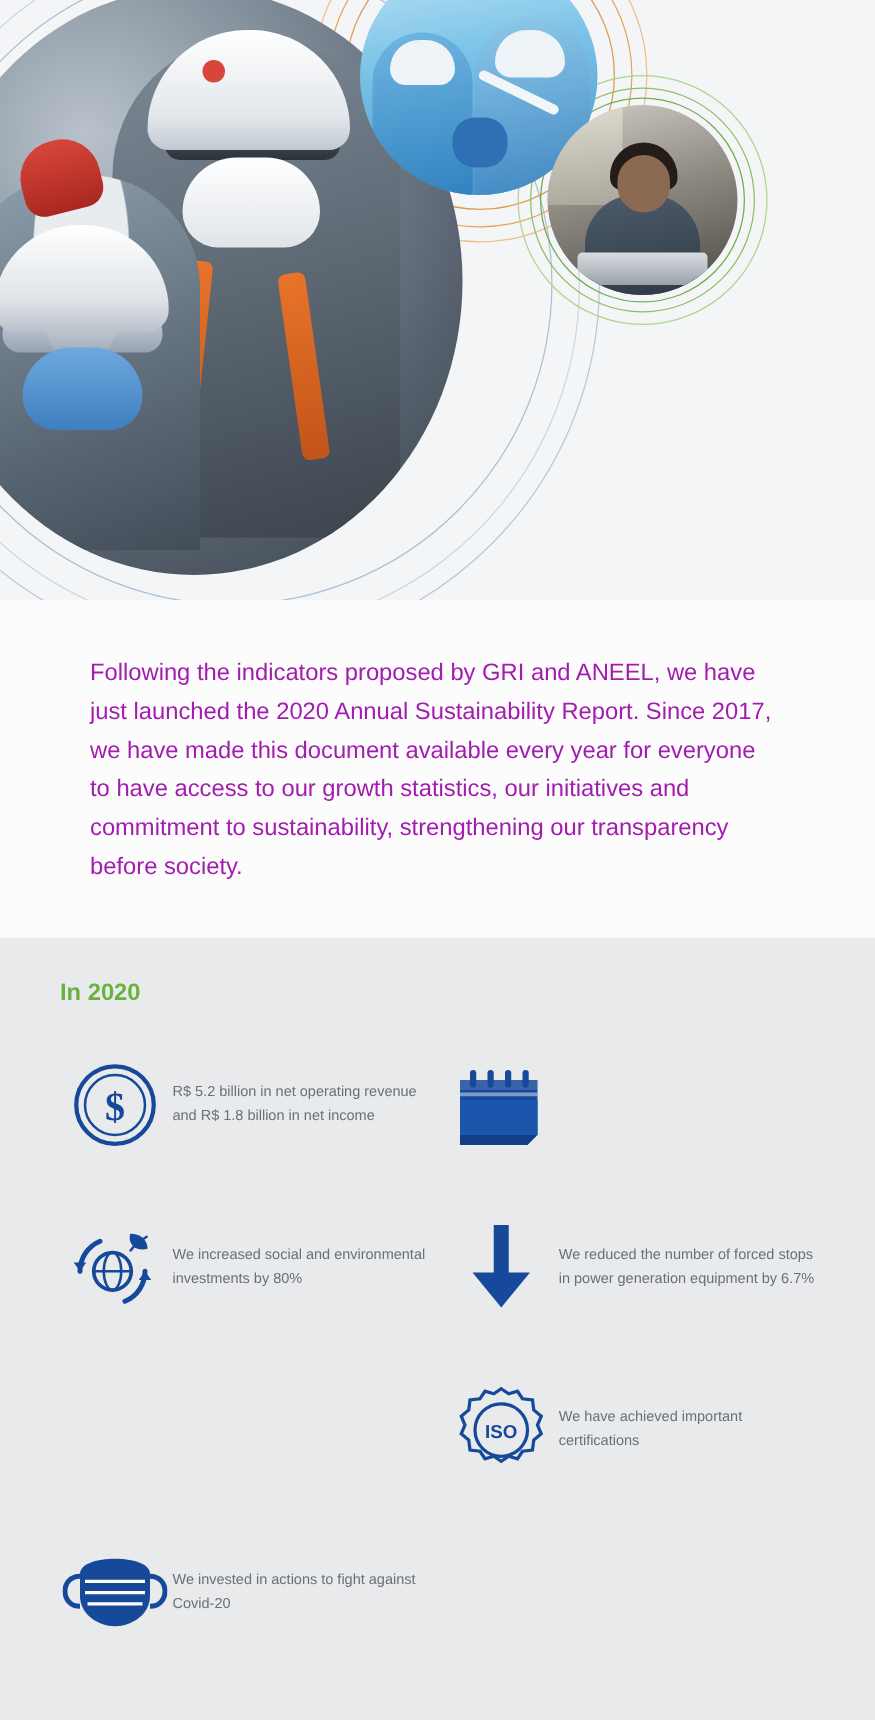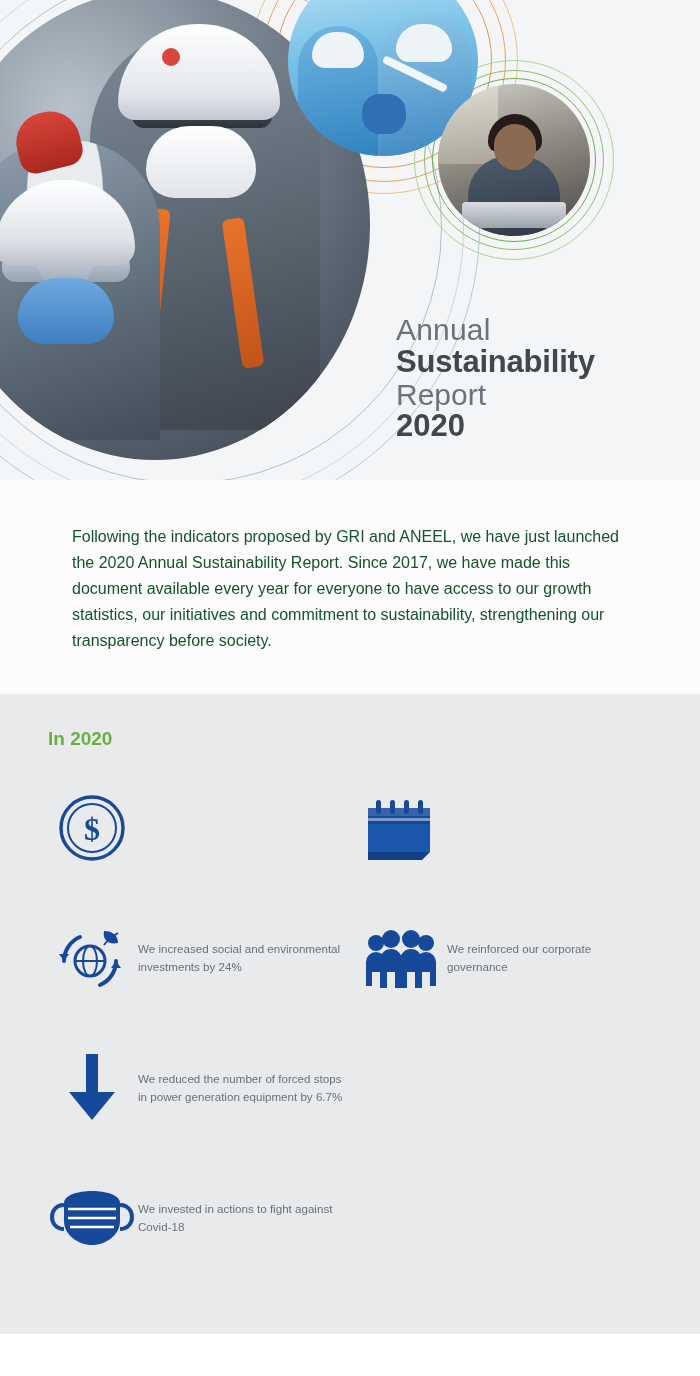--- a/index.html
+++ b/index.html
@@ -209,23 +209,23 @@
     background: #fcfcfc;
   }
   .intro h2 {
     font-size: 16.5px;
     color: #16499a;
     font-weight: 700;
     margin-bottom: 26px;
     letter-spacing: .1px;
   }
   .intro p {
-    font-size: 16px;
+    font-size: 19px;
     line-height: 1.63;
-    color: #14532d;
+    color: #a21caf;
     max-width: 548px;
   }
 
   
   .highlights {
     background: #e9eaec;
     padding: 34px 46px 64px 46px;
   }
   .highlights h3 {
     font-size: 19px;
@@ -314,45 +314,40 @@
     </div>
 
     <div class="hero-photo-woman">
       <div class="w-window"></div>
       <div class="w-body"></div>
       <div class="w-hair"></div>
       <div class="w-head"></div>
       <div class="w-laptop"></div>
     </div>
 
-    <div class="hero-title">
-      <div class="l1">Annual</div>
-      <div class="l2">Sustainability</div>
-      <div class="l3">Report</div>
-      <div class="l4">2020</div>
-    </div>
   </div>
 
   <div class="intro">
     <p>Following the indicators proposed by GRI and ANEEL, we have just launched the 2020 Annual Sustainability Report. Since 2017, we have made this document available every year for everyone to have access to our growth statistics, our initiatives and commitment to sustainability, strengthening our transparency before society.</p>
   </div>
 
   <div class="highlights">
     <h3>In 2020</h3>
 
     <div class="grid">
 
       <div class="cell">
         <div class="icon">
           <svg width="70" height="70" viewBox="0 0 70 70" fill="none">
             <circle cx="35" cy="35" r="31" stroke="#16499a" stroke-width="3.4"></circle>
             <circle cx="35" cy="35" r="24" stroke="#16499a" stroke-width="2"></circle>
             <text x="35" y="47" text-anchor="middle" font-family="Liberation Serif, serif" font-size="32" font-weight="700" fill="#16499a">$</text>
           </svg>
         </div>
+        <div class="txt">R$ 5.2 billion in net operating revenue and R$ 1.8 billion in net income</div>
       </div>
 
       <div class="cell">
         <div class="icon">
           <svg width="74" height="68" viewBox="0 0 74 68" fill="none">
             <rect x="4" y="14" width="62" height="44" fill="#16499a"></rect>
             <path d="M4 58 L4 30 L66 30 L66 58 Z" fill="#1b56ad"></path>
             <rect x="4" y="14" width="62" height="8" fill="#ffffff" opacity="0.15"></rect>
             <path d="M4 58 L66 58 L58 66 L4 66 Z" fill="#123f85"></path>
             <rect x="12" y="6" width="5" height="14" rx="2.5" fill="#16499a"></rect>
@@ -371,63 +366,60 @@
             <ellipse cx="36" cy="40" rx="7" ry="15" stroke="#16499a" stroke-width="2"></ellipse>
             <path d="M21 40 H51" stroke="#16499a" stroke-width="2"></path>
             <path d="M10 40 a26 26 0 0 1 16 -24" stroke="#16499a" stroke-width="4" fill="none" stroke-linecap="round"></path>
             <path d="M62 40 a26 26 0 0 1 -16 24" stroke="#16499a" stroke-width="4" fill="none" stroke-linecap="round"></path>
             <path d="M10 40 l-5 -7 l10 0 z" fill="#16499a"></path>
             <path d="M62 40 l5 7 l-10 0 z" fill="#16499a"></path>
             <path d="M50 10 c10 0 14 6 14 12 c-8 2 -16 -2 -14 -12 z" fill="#16499a"></path>
             <path d="M50 24 c4 -6 9 -9 14 -12" stroke="#16499a" stroke-width="2" fill="none"></path>
           </svg>
         </div>
-        <div class="txt">We increased social and environmental investments by 24%</div>
-      </div>
-
-      <div class="cell">
-        <div class="icon">
-          <svg width="78" height="64" viewBox="0 0 78 64" fill="none">
-            <circle cx="14" cy="17" r="8" fill="#16499a"></circle>
-            <path d="M4 60 V36 a10 10 0 0 1 20 0 V60 h-6 V46 h-8 v14 z" fill="#16499a"></path>
-            <circle cx="64" cy="17" r="8" fill="#16499a"></circle>
-            <path d="M54 60 V36 a10 10 0 0 1 20 0 V60 h-6 V46 h-8 v14 z" fill="#16499a"></path>
-            <circle cx="29" cy="13" r="9" fill="#16499a"></circle>
-            <path d="M18 62 V34 a11 11 0 0 1 22 0 V62 h-7 V46 h-8 v16 z" fill="#16499a"></path>
-            <circle cx="49" cy="13" r="9" fill="#16499a"></circle>
-            <path d="M38 62 V34 a11 11 0 0 1 22 0 V62 h-7 V46 h-8 v16 z" fill="#16499a"></path>
-          </svg>
-        </div>
-        <div class="txt">We reinforced our corporate governance</div>
-      </div>
+        <div class="txt">We increased social and environmental investments by 80%</div>
+      </div>
+
 
       <div class="cell">
         <div class="icon">
           <svg width="62" height="72" viewBox="0 0 62 72" fill="none">
             <rect x="25" y="2" width="12" height="44" fill="#16499a"></rect>
             <path d="M8 40 L31 68 L54 40 Z" fill="#16499a"></path>
           </svg>
         </div>
         <div class="txt">We reduced the number of forced stops in power generation equipment by 6.7%</div>
       </div>
 
       <div class="cell">
       </div>
 
+      <div class="cell">
+        <div class="icon">
+          <svg width="70" height="70" viewBox="0 0 70 70" fill="none">
+            <g stroke="#16499a" stroke-width="2.6" fill="none">
+              <path d="M35 2 l6 4 l7 -2 l4 6 l8 1 l1 8 l6 5 l-3 7 l3 7 l-6 5 l-1 8 l-8 1 l-4 6 l-7 -2 l-6 4 l-6 -4 l-7 2 l-4 -6 l-8 -1 l-1 -8 l-6 -5 l3 -7 l-3 -7 l6 -5 l1 -8 l8 -1 l4 -6 l7 2 z"></path>
+              <circle cx="35" cy="35" r="21"></circle>
+            </g>
+            <text x="35" y="41" text-anchor="middle" font-family="Liberation Sans, sans-serif" font-size="15" font-weight="700" fill="#16499a">ISO</text>
+          </svg>
+        </div>
+        <div class="txt">We have achieved important certifications</div>
+      </div>
 
       <div class="cell">
         <div class="icon">
           <svg width="84" height="62" viewBox="0 0 84 62" fill="none">
             <path d="M14 16 C14 8 28 4 42 4 C56 4 70 8 70 16 L70 34 C70 48 56 58 42 58 C28 58 14 48 14 34 Z" fill="#16499a"></path>
             <path d="M14 18 C6 18 2 24 2 30 C2 36 6 42 14 42" stroke="#16499a" stroke-width="4" fill="none"></path>
             <path d="M70 18 C78 18 82 24 82 30 C82 36 78 42 70 42" stroke="#16499a" stroke-width="4" fill="none"></path>
             <path d="M18 22 H66 M18 31 H66 M20 40 H64" stroke="#ffffff" stroke-width="2.6"></path>
           </svg>
         </div>
-        <div class="txt">We invested in actions to fight against Covid-18</div>
+        <div class="txt">We invested in actions to fight against Covid-20</div>
       </div>
 
     </div>
   </div>
 
   <div class="footer">
     
 
     
   </div>

